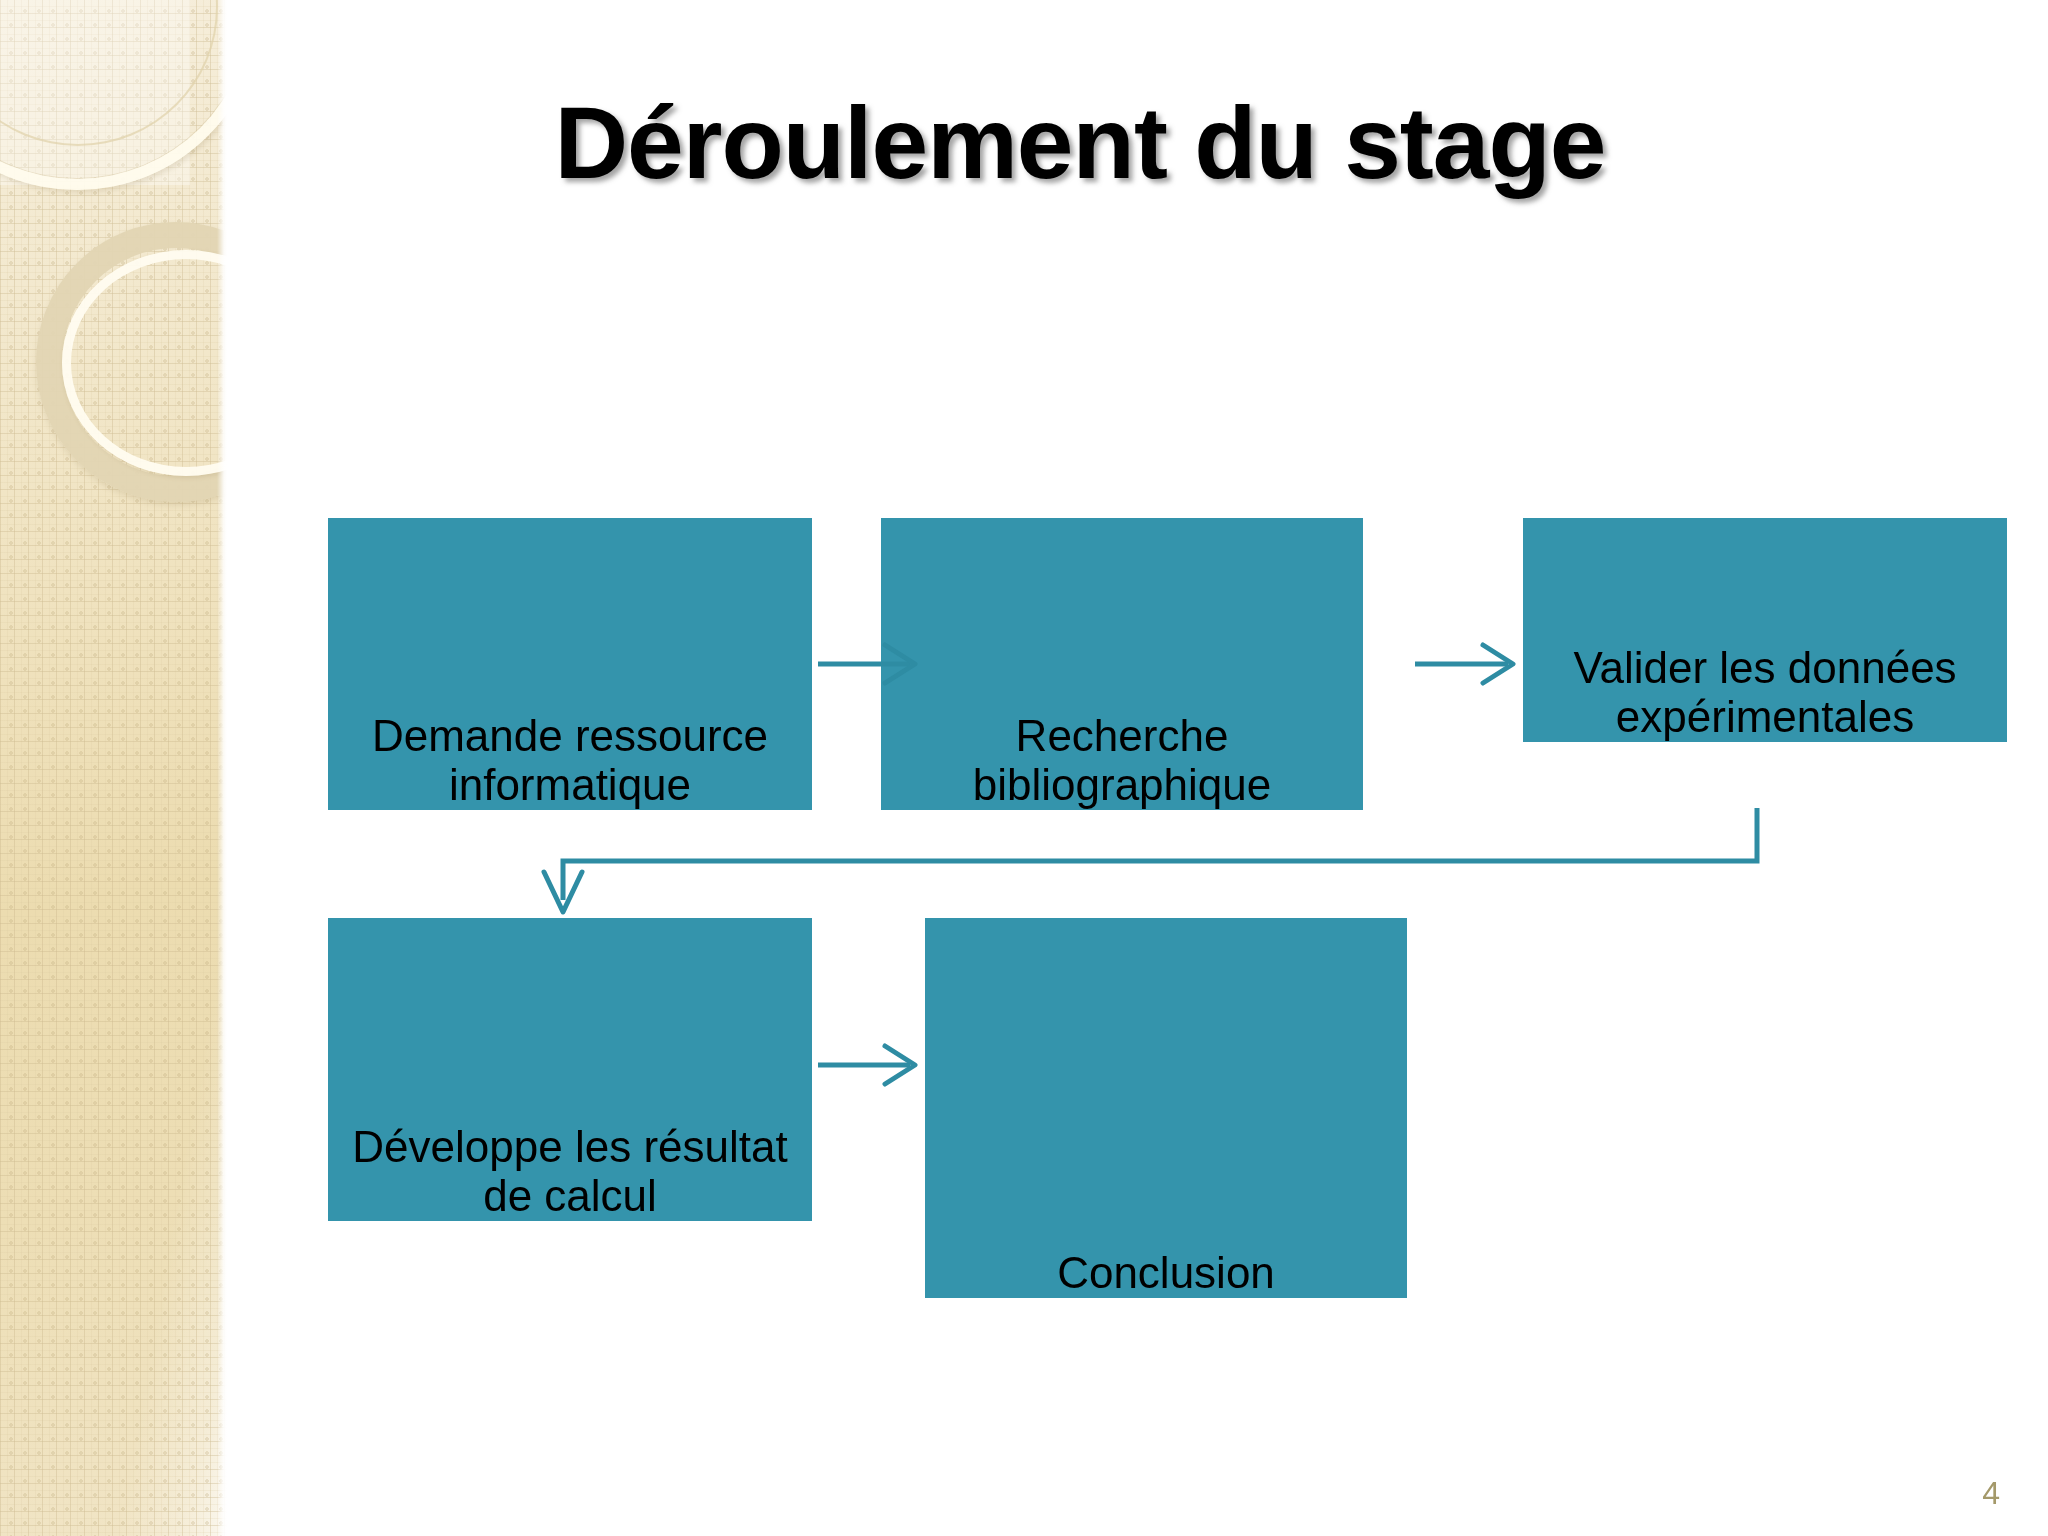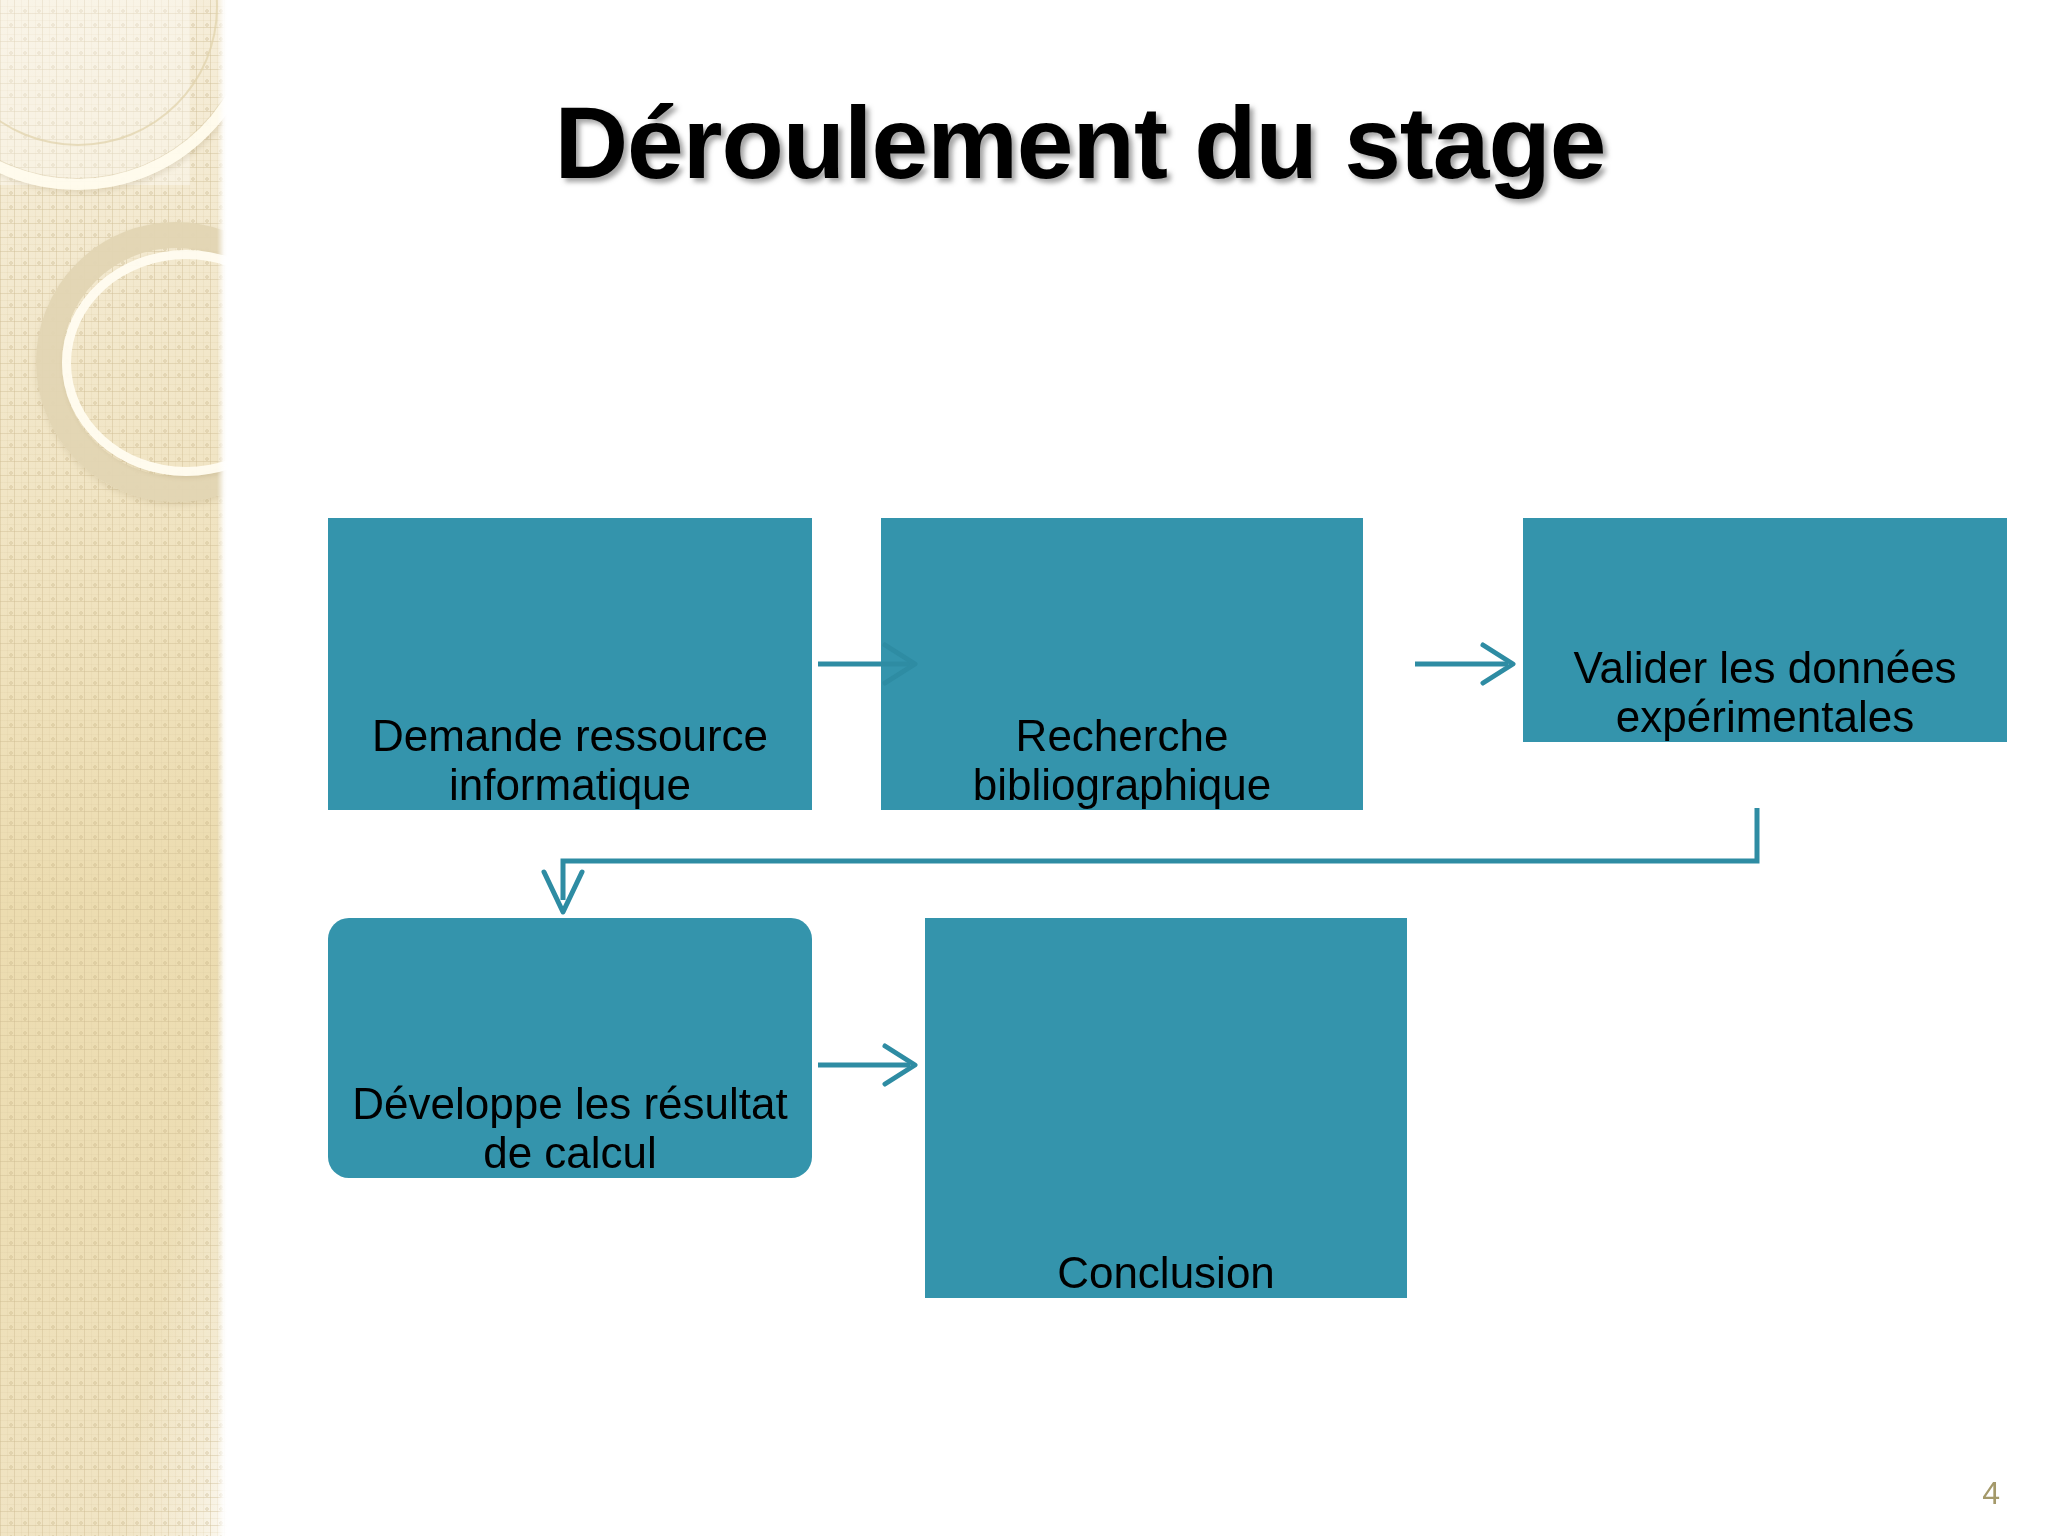--- a/index.html
+++ b/index.html
@@ -127,21 +127,21 @@
     font-size: 44px;
     line-height: 1.13;
     padding: 0 10px;
     box-sizing: border-box;
   }
   .fc-box .txt { display: block; width: 100%; }
 
   #box-demande      { left: 328px;  top: 518px;  width: 484px; height: 292px; }
   #box-recherche    { left: 881px;  top: 518px;  width: 482px; height: 292px; }
   #box-valider      { left: 1523px; top: 518px;  width: 484px; height: 224px; }
-  #box-developpe    { left: 328px;  top: 918px;  width: 484px; height: 260px; border-radius: 21px; }
+  #box-developpe    { left: 328px;  top: 918px;  width: 484px; height: 303px; }
   #box-conclusion   { left: 925px;  top: 918px;  width: 482px; height: 380px; }
 
   
   #connectors {
     position: absolute;
     left: 0; top: 0;
     width: 2048px; height: 1536px;
     pointer-events: none;
   }
 

